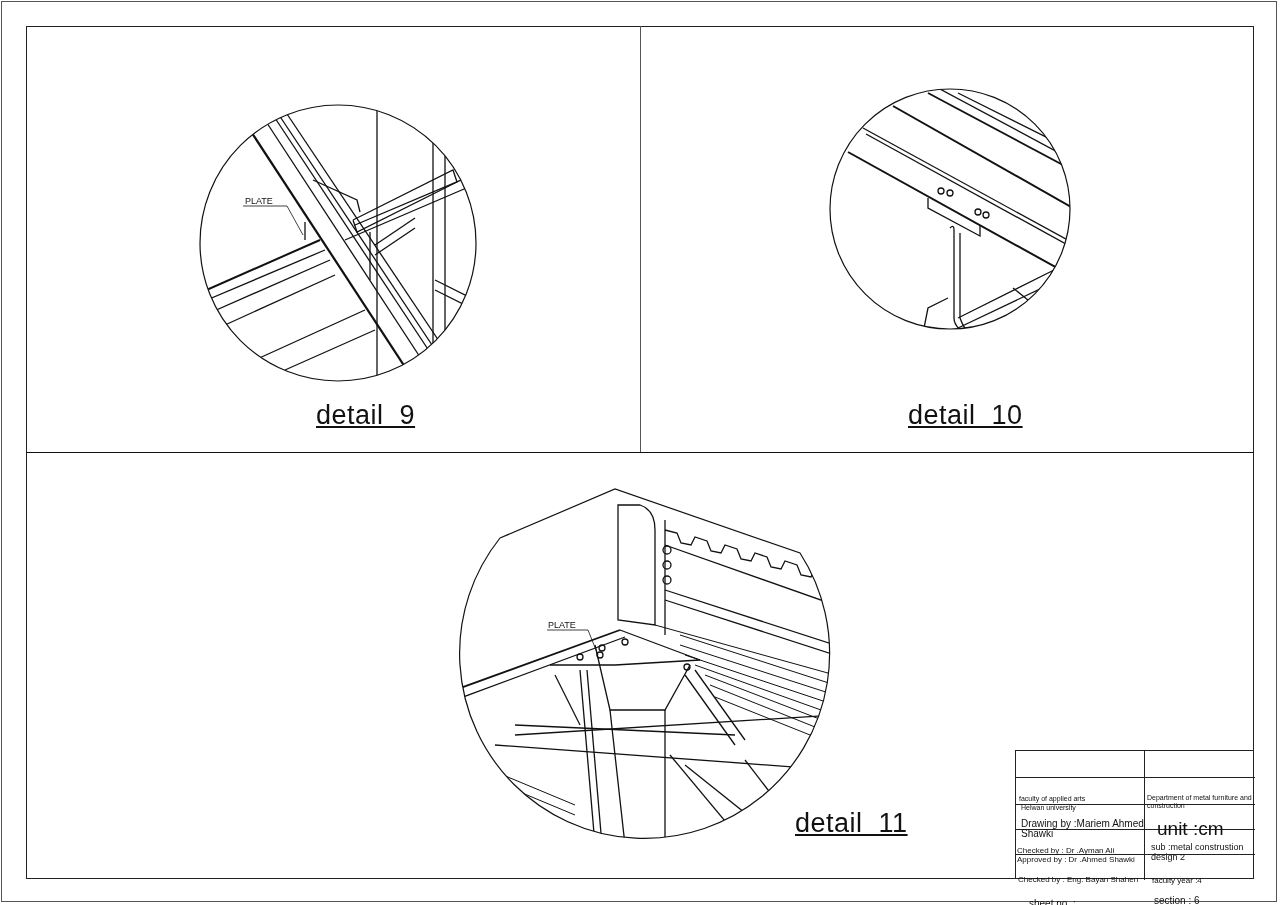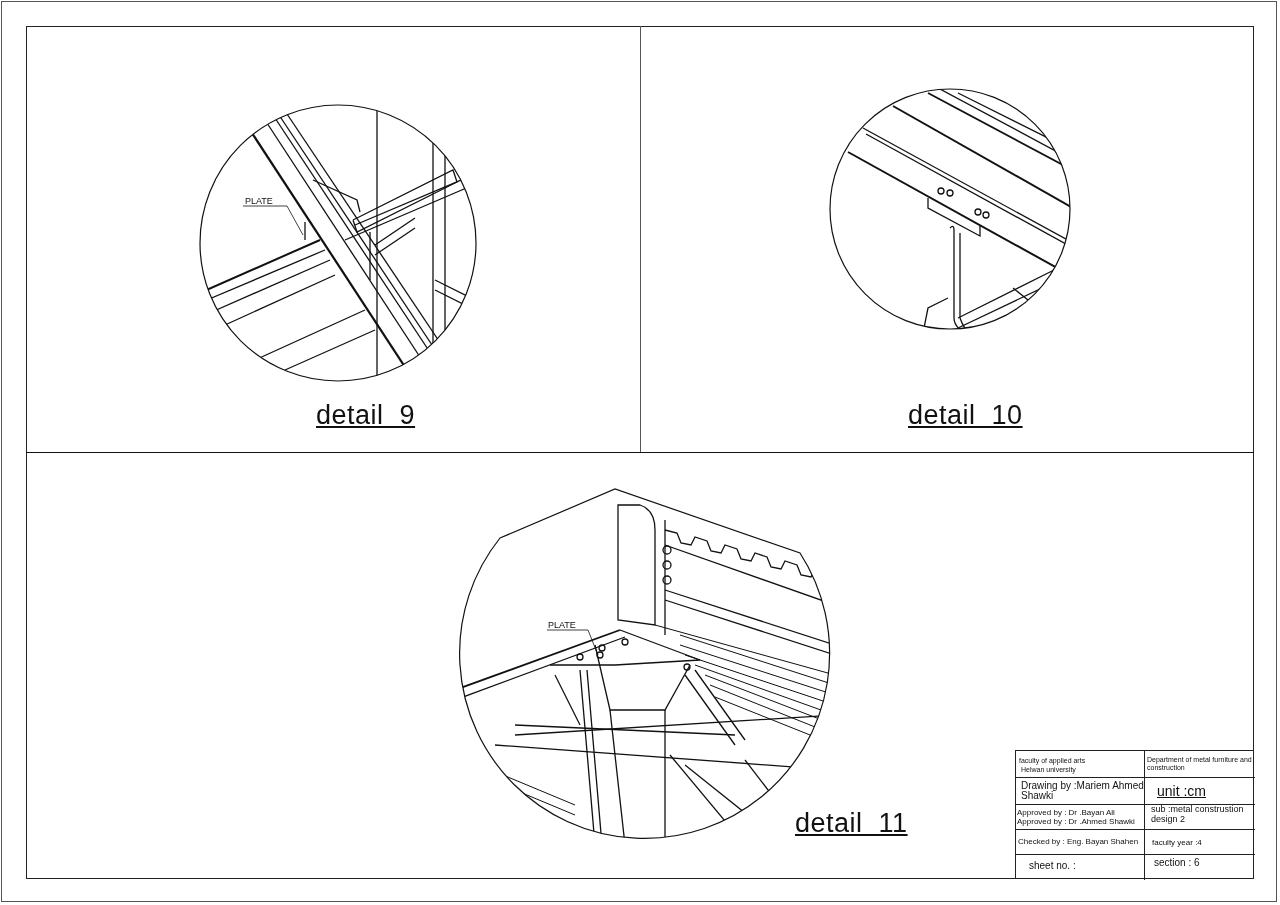--- a/index.html
+++ b/index.html
@@ -6,24 +6,24 @@
   body{width:1280px;height:905px;position:relative;overflow:hidden;font-family:"Liberation Sans",sans-serif;color:#111;}
   .outer-frame{position:absolute;left:1px;top:1px;width:1276px;height:901px;border:1px solid #555;box-sizing:border-box;}
   .inner-border{position:absolute;left:26px;top:26px;width:1228px;height:853px;border:1px solid #222;box-sizing:border-box;}
   .vdivider{position:absolute;left:640px;top:26px;width:1px;height:426px;background:#555;}
   .hdivider{position:absolute;left:26px;top:452px;width:1228px;height:1px;background:#111;}
   .detail-label{position:absolute;font-size:27px;letter-spacing:0.5px;white-space:pre;text-decoration:underline;}
   svg.drawing{position:absolute;overflow:visible;}
   .title-block{position:absolute;left:1015px;top:750px;width:239px;height:129px;border:1px solid #222;border-right:none;border-bottom:none;box-sizing:border-box;}
   .tb-row{position:absolute;left:0;width:239px;border-bottom:1px solid #222;box-sizing:border-box;}
   .tb-vline{position:absolute;left:128px;top:0;width:1px;height:129px;background:#222;}
-  .tb-cell{position:absolute;font-size:9px;line-height:10px;}
+  .tb-cell{position:absolute;font-size:9px;line-height:10px;margin-top:38px;}
   .tiny{font-size:7px;line-height:8px;}
   .med{font-size:10px;line-height:11px;}
-  .big{font-size:14px;line-height:14px;text-decoration:underline;}
+  .big{font-size:19px;line-height:14px;}
 </style>
 </head>
 <body>
 
 <div class="outer-frame"></div>
 <div class="inner-border"></div>
 <div class="vdivider"></div>
 <div class="hdivider"></div>
 
 <svg class="drawing" style="left:195px;top:100px" width="290" height="290" viewBox="0 0 290 290">
@@ -183,21 +183,21 @@
   <div class="tb-vline"></div>
 
   <div class="tb-cell tiny" style="left:3px;top:6px">faculty of applied arts</div>
   <div class="tb-cell tiny" style="left:5px;top:15px">Helwan university</div>
   <div class="tb-cell tiny" style="left:131px;top:5px;width:106px">Department of metal furniture and construction</div>
 
   <div class="tb-cell med" style="left:5px;top:29px">Drawing by :Mariem Ahmed</div>
   <div class="tb-cell med" style="left:5px;top:39px">Shawki</div>
   <div class="tb-cell big" style="left:141px;top:33px">unit :cm</div>
 
-  <div class="tb-cell" style="left:1px;top:57px;font-size:8px">Approved by : Dr .Bayan Ali</div>
+  <div class="tb-cell" style="left:1px;top:57px;font-size:8px">Checked by : Dr .Ayman Ali</div>
   <div class="tb-cell" style="left:1px;top:66px;font-size:8px">Approved by : Dr .Ahmed Shawki</div>
   <div class="tb-cell" style="left:135px;top:53px">sub :metal construstion</div>
   <div class="tb-cell" style="left:135px;top:63px">design 2</div>
 
   <div class="tb-cell" style="left:2px;top:86px;font-size:8px">Checked by : Eng. Bayan Shahen</div>
   <div class="tb-cell" style="left:136px;top:87px;font-size:8px">faculty year :4</div>
 
   <div class="tb-cell med" style="left:13px;top:109px">sheet no. :</div>
   <div class="tb-cell med" style="left:138px;top:106px">section : 6</div>
 </div>

